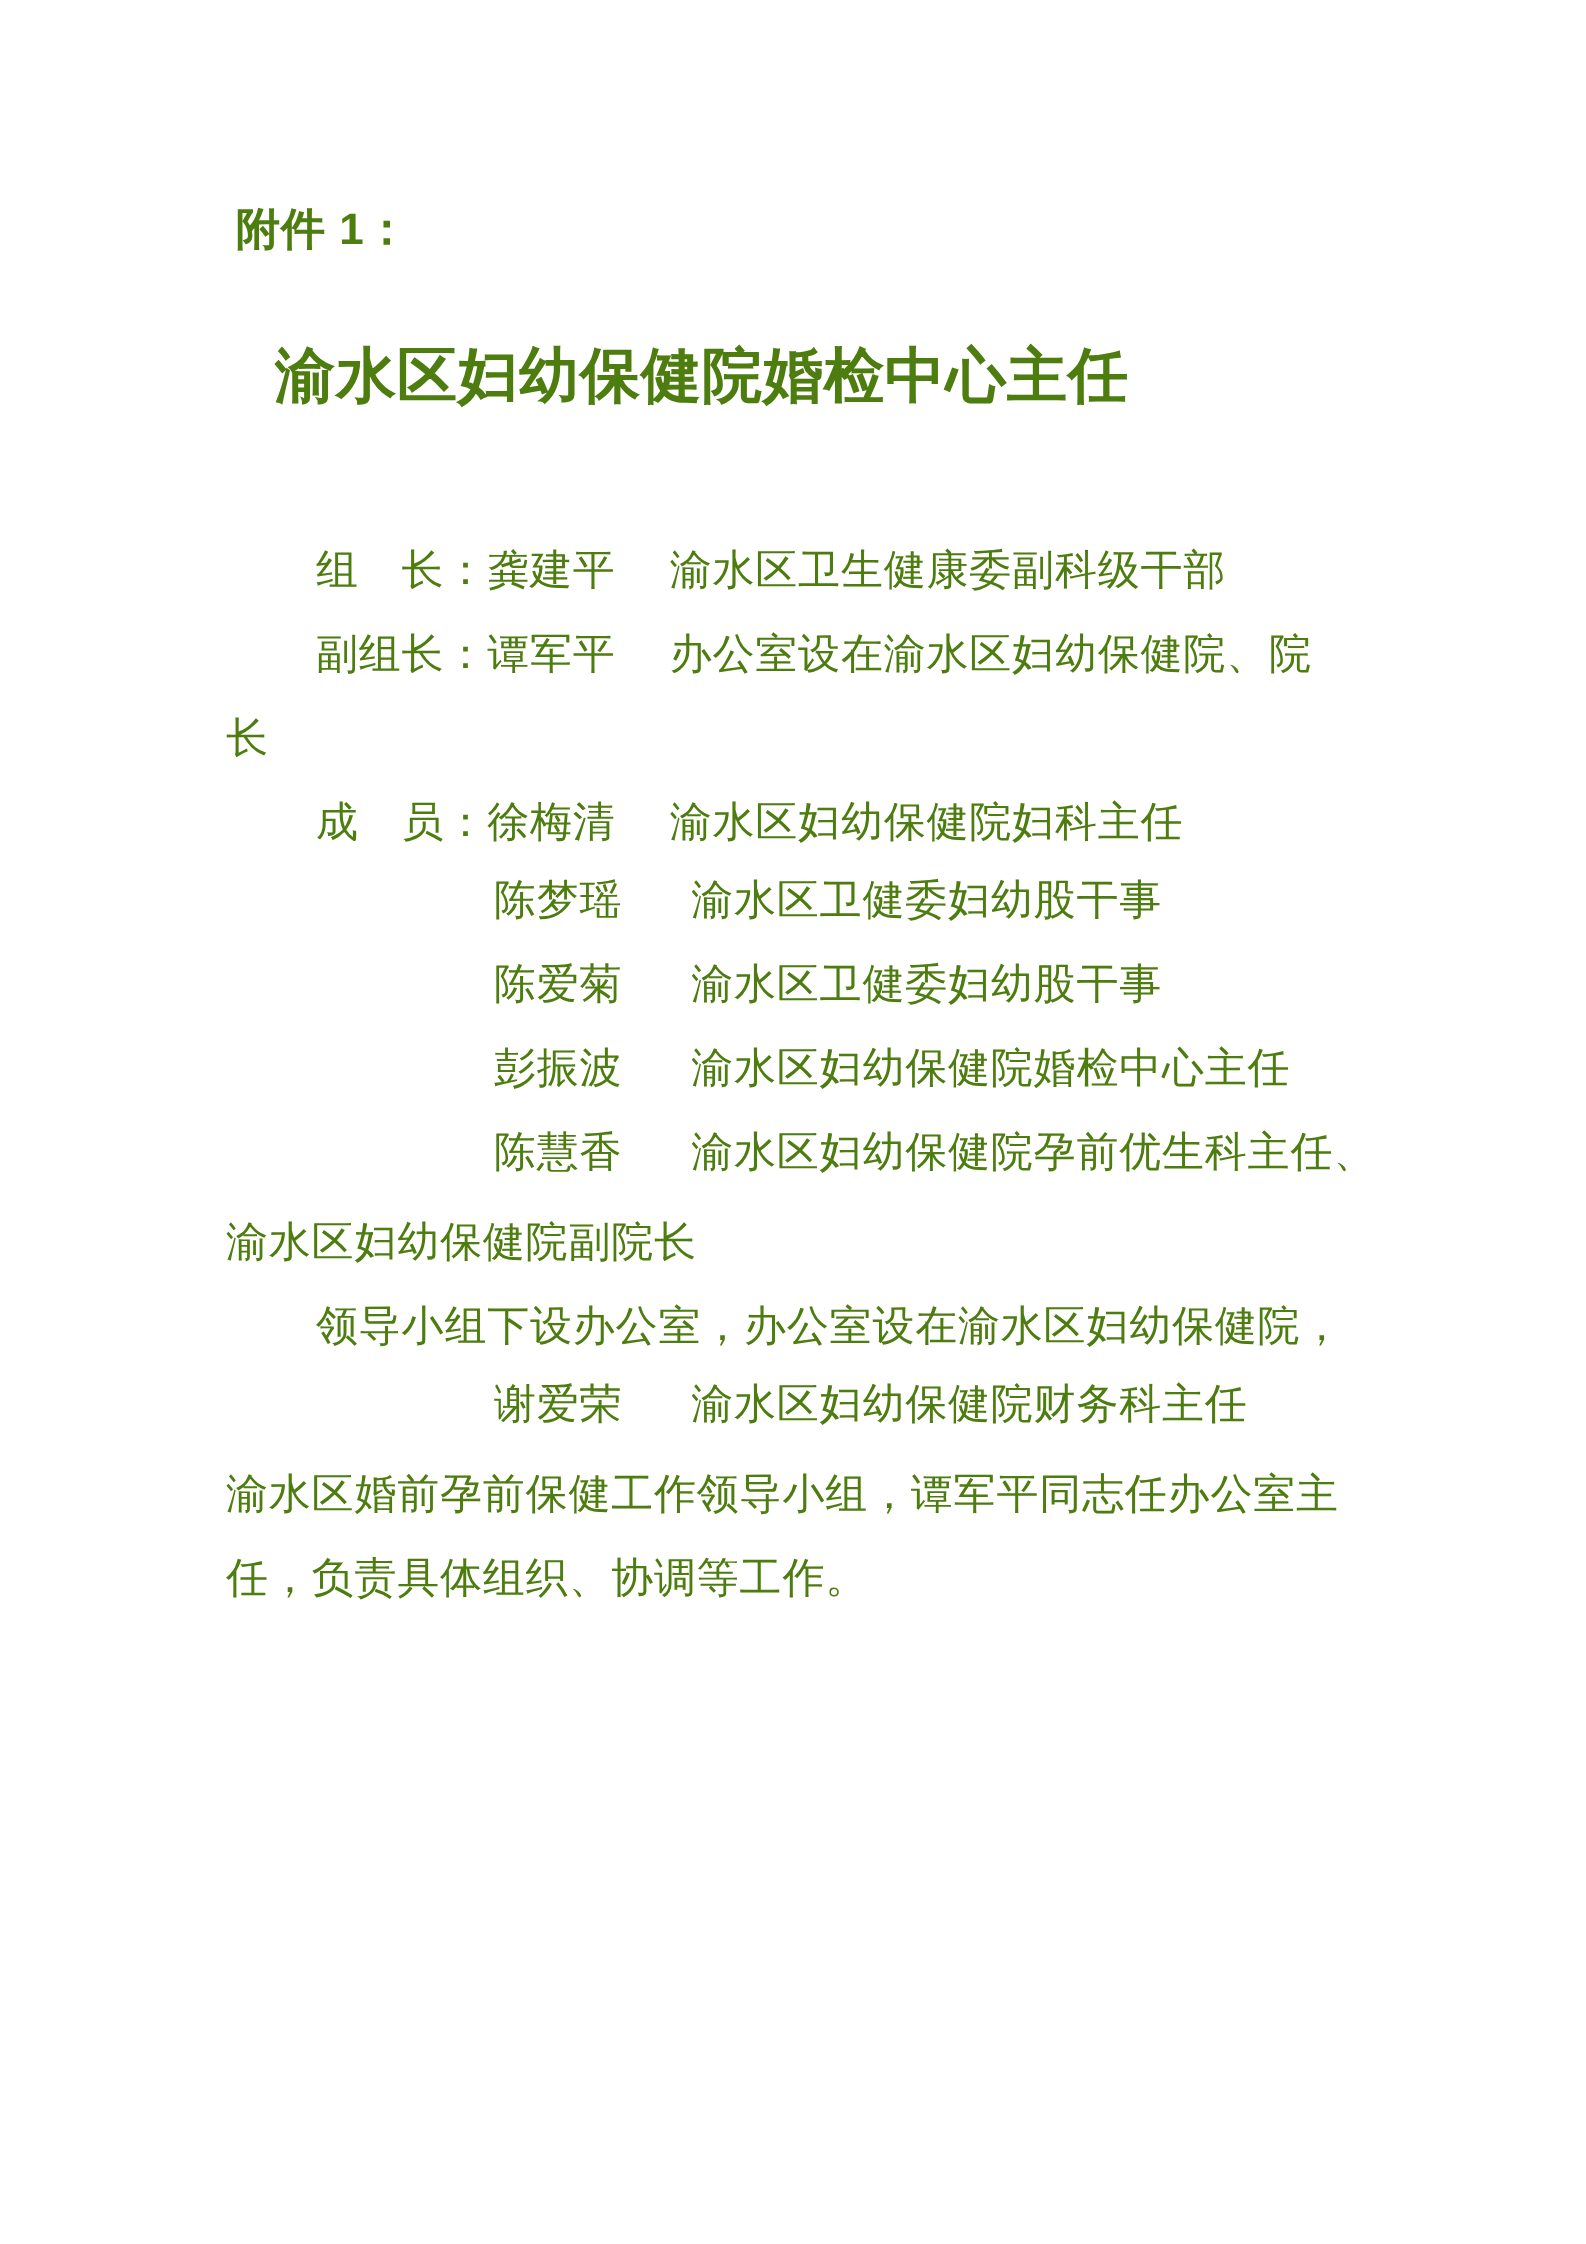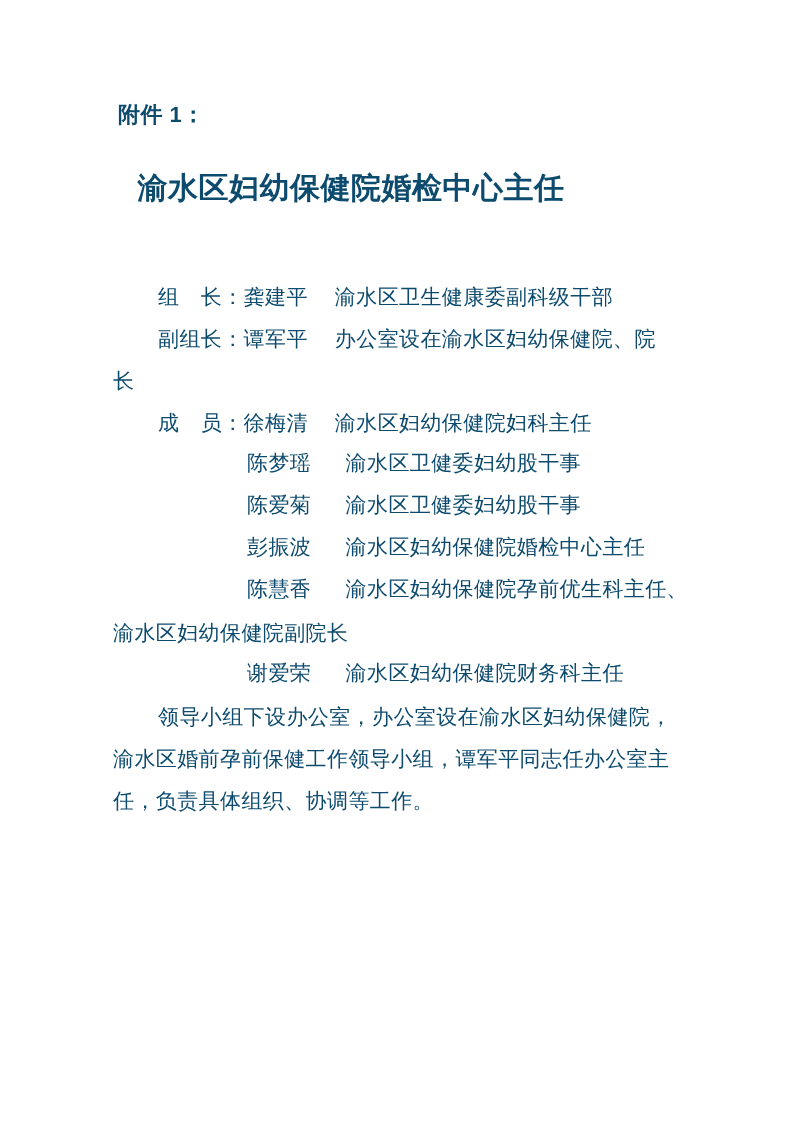--- a/index.html
+++ b/index.html
@@ -4,21 +4,21 @@
 <style>
   * { margin: 0; padding: 0; box-sizing: border-box; }
   html, body { background: #ffffff; }
   .page {
     position: relative;
     width: 702px;
     height: 1122px;
     background: #ffffff;
     overflow: hidden;
     font-family: "Liberation Serif", serif;
-    color: #0c4a6e;
+    color: #4d7c0f;
   }
   .attachment-label {
     position: absolute;
     left: 118px;
     top: 100px;
     font-family: "Liberation Sans", sans-serif;
     font-size: 22px;
     font-weight: 600;
     letter-spacing: 0.5px;
     white-space: pre;
@@ -32,21 +32,21 @@
     font-family: "Liberation Sans", sans-serif;
     font-size: 30px;
     font-weight: 700;
     letter-spacing: 0.5px;
     white-space: pre;
   }
   .body-block {
     position: absolute;
     left: 113px;
     right: 104px;
-    top: 276px;
+    top: 264px;
     font-size: 21px;
     line-height: 42px;
     letter-spacing: 0.4px;
   }
   .line {
     white-space: pre;
   }
   .indent-first { padding-left: 45px; }   
   .indent-name  { padding-left: 134px; font-family: Liberation Mono, monospace; }  
 </style>
@@ -62,19 +62,19 @@
   <div class="body-block">
     <div class="line indent-first">组　长：龚建平　 渝水区卫生健康委副科级干部</div>
     <div class="line indent-first">副组长：谭军平　 办公室设在渝水区妇幼保健院、院</div>
     <div class="line">长</div>
     <div class="line indent-first">成　员：徐梅清　 渝水区妇幼保健院妇科主任</div>
     <div class="line indent-name">陈梦瑶　 渝水区卫健委妇幼股干事</div>
     <div class="line indent-name">陈爱菊　 渝水区卫健委妇幼股干事</div>
     <div class="line indent-name">彭振波　 渝水区妇幼保健院婚检中心主任</div>
     <div class="line indent-name">陈慧香　 渝水区妇幼保健院孕前优生科主任、</div>
     <div class="line">渝水区妇幼保健院副院长</div>
+    <div class="line indent-first">领导小组下设办公室，办公室设在渝水区妇幼保健院，</div>
     <div class="line indent-name">谢爱荣　 渝水区妇幼保健院财务科主任</div>
-    <div class="line indent-first">领导小组下设办公室，办公室设在渝水区妇幼保健院，</div>
     <div class="line">渝水区婚前孕前保健工作领导小组，谭军平同志任办公室主</div>
     <div class="line">任，负责具体组织、协调等工作。</div>
   </div>
 
 </div>
 
 </body></html>

